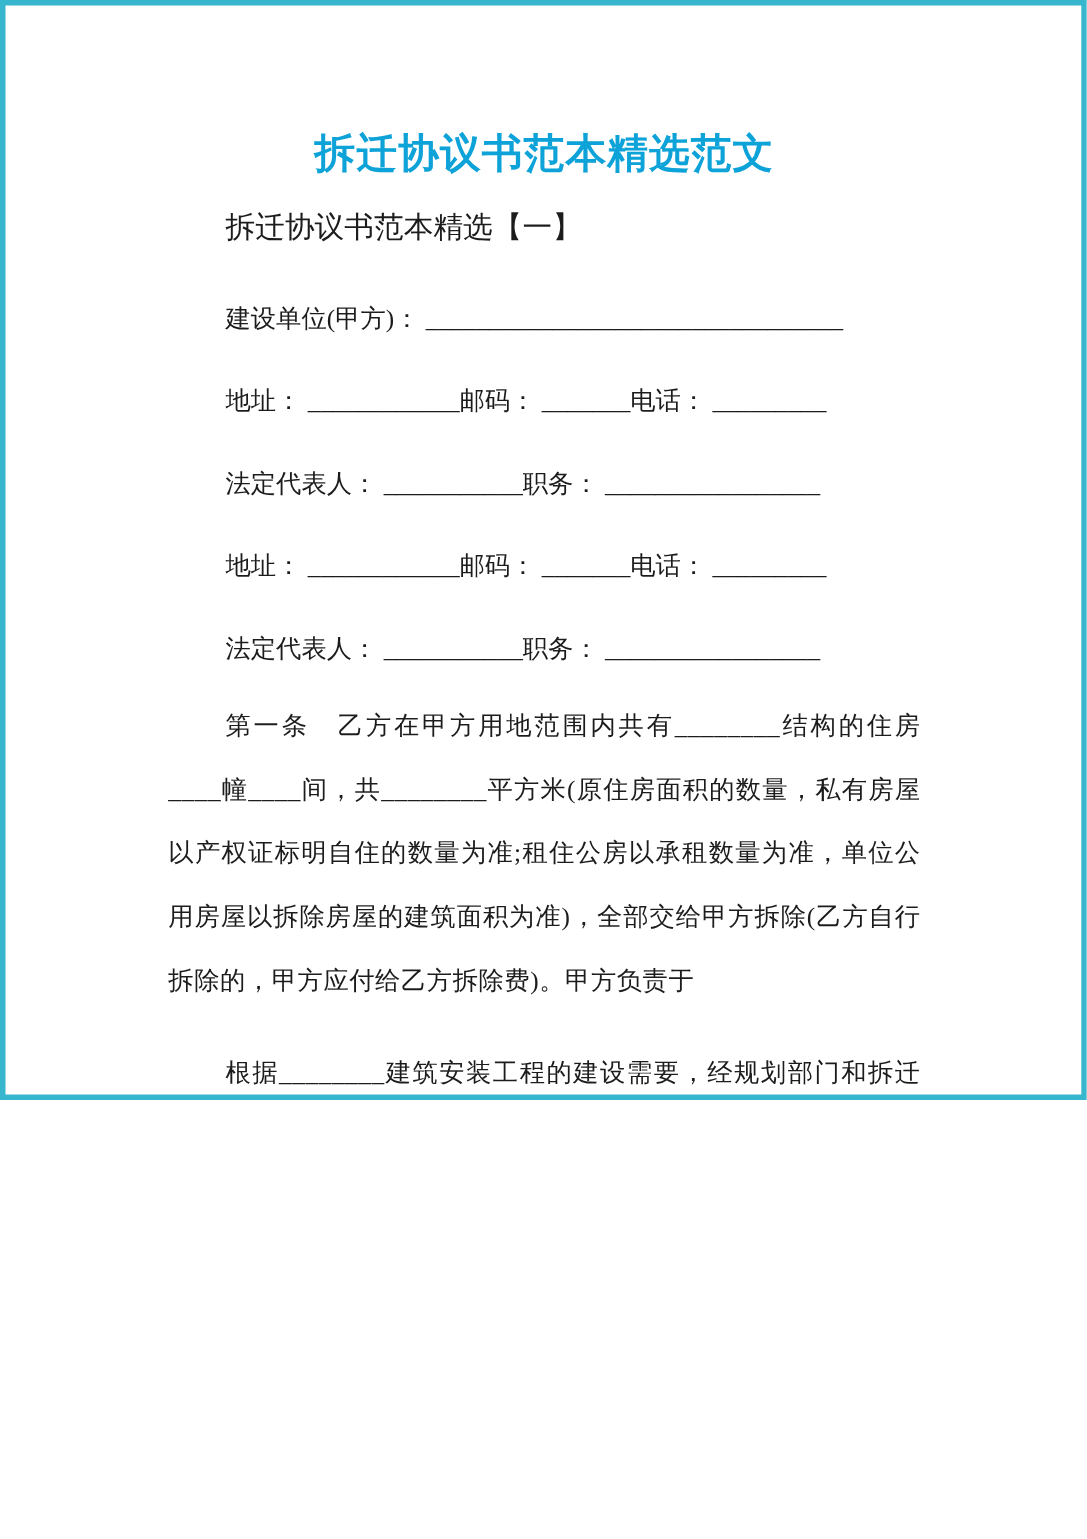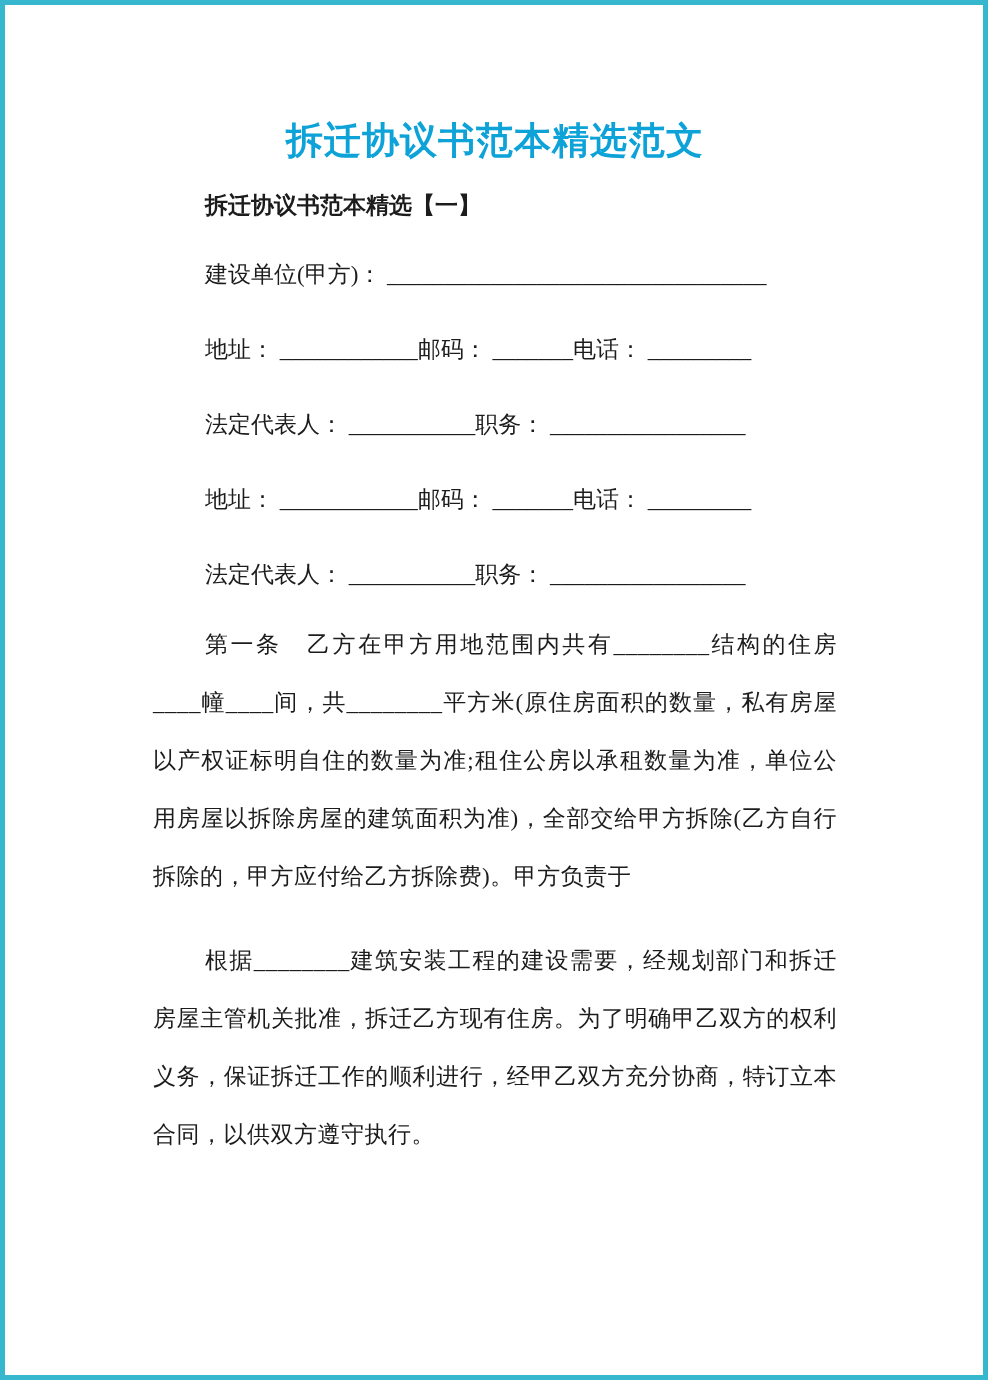--- a/index.html
+++ b/index.html
@@ -3,21 +3,21 @@
 <meta charset="utf-8">
 <style>
   html, body {
     margin: 0;
     padding: 0;
     background: #ffffff;
   }
   .page {
     position: relative;
     width: 988px;
-    height: 1380px;
+    height: 1000px;
     box-sizing: border-box;
     border: 5px solid #36b7ce;
     background: #ffffff;
     overflow: hidden;
     font-family: "Liberation Serif", "DejaVu Serif", serif;
     color: #1c1c1c;
   }
   .inner {
     box-sizing: border-box;
     width: 100%;
@@ -27,34 +27,34 @@
   .title {
     margin: 112px 0 0 0;
     text-align: center;
     font-size: 37px;
     line-height: 48px;
     font-weight: bold;
     letter-spacing: 1px;
   }
   .subtitle {
     margin: 26px 0 0 0;
-    font-size: 23px;
+    font-size: 27px;
     line-height: 30px;
     text-indent: 52px;
-    font-weight: 700;
+    font-weight: 400;
   }
   .form-lines p {
     font-size: 23px;
     line-height: 30px;
     text-indent: 52px;
     margin: 45px 0 0 0;
     white-space: nowrap;
   }
   .form-lines p:first-child {
-    margin-top: 39px;
+    margin-top: 54px;
   }
   .paragraphs p {
     font-size: 23px;
     line-height: 58px;
     text-align: justify;
     text-indent: 52px;
     margin: 26px 0 0 0;
     letter-spacing: 0.5px;
   }
 </style>

